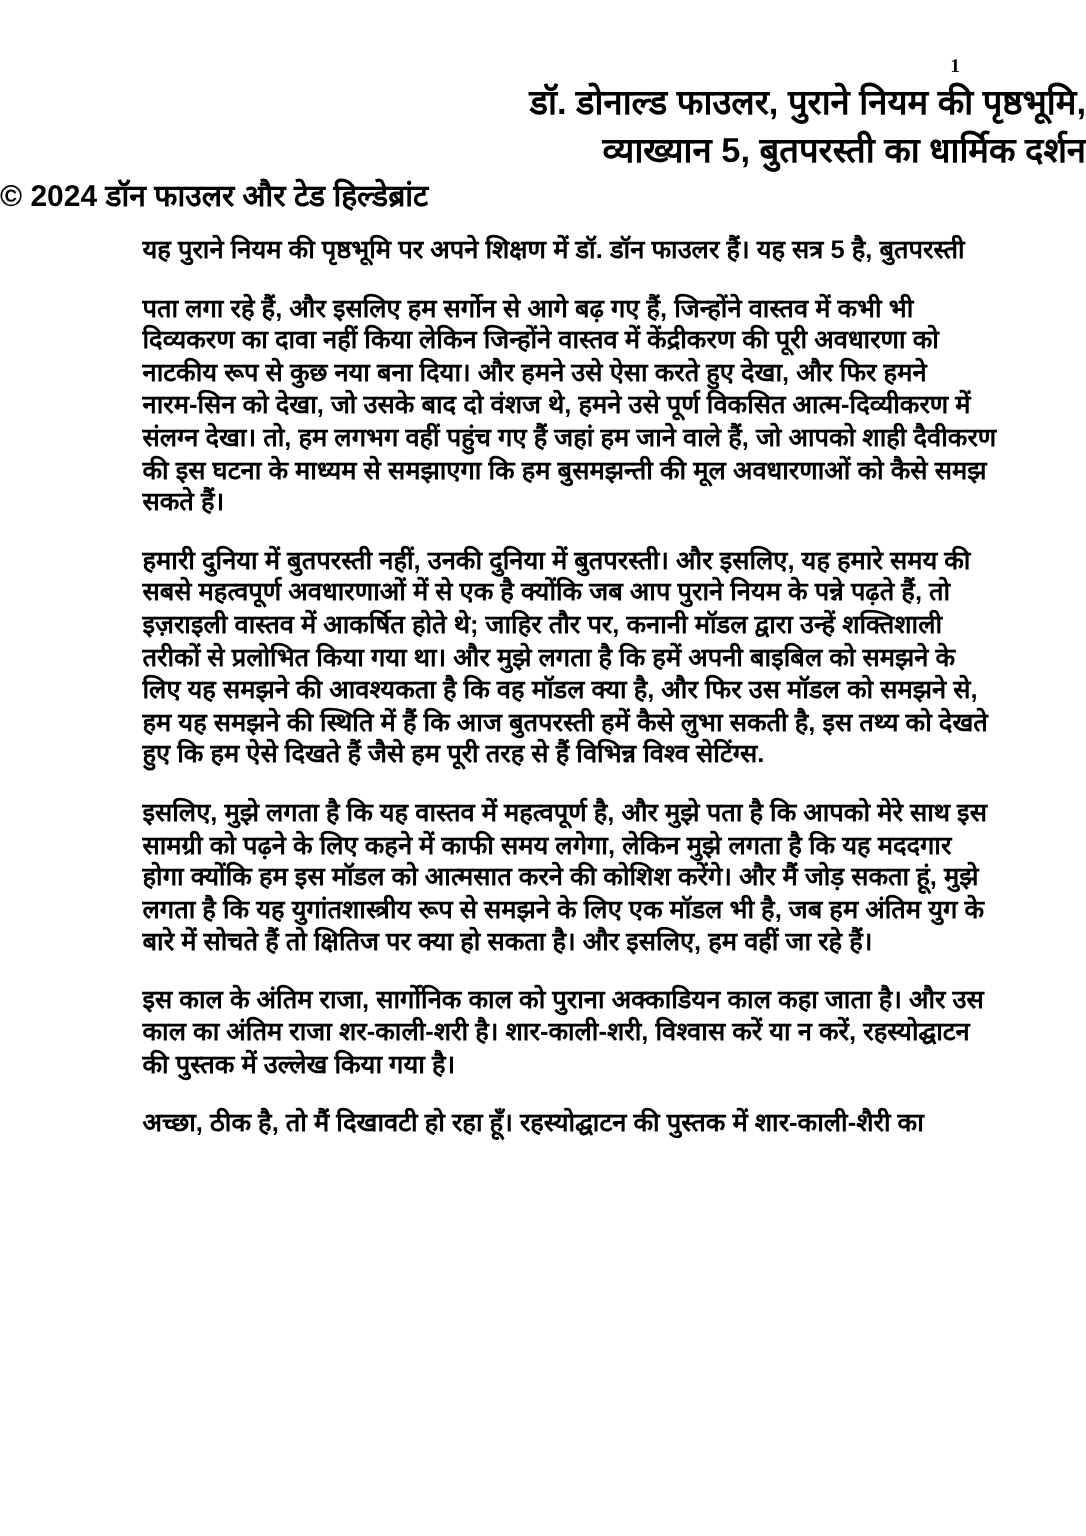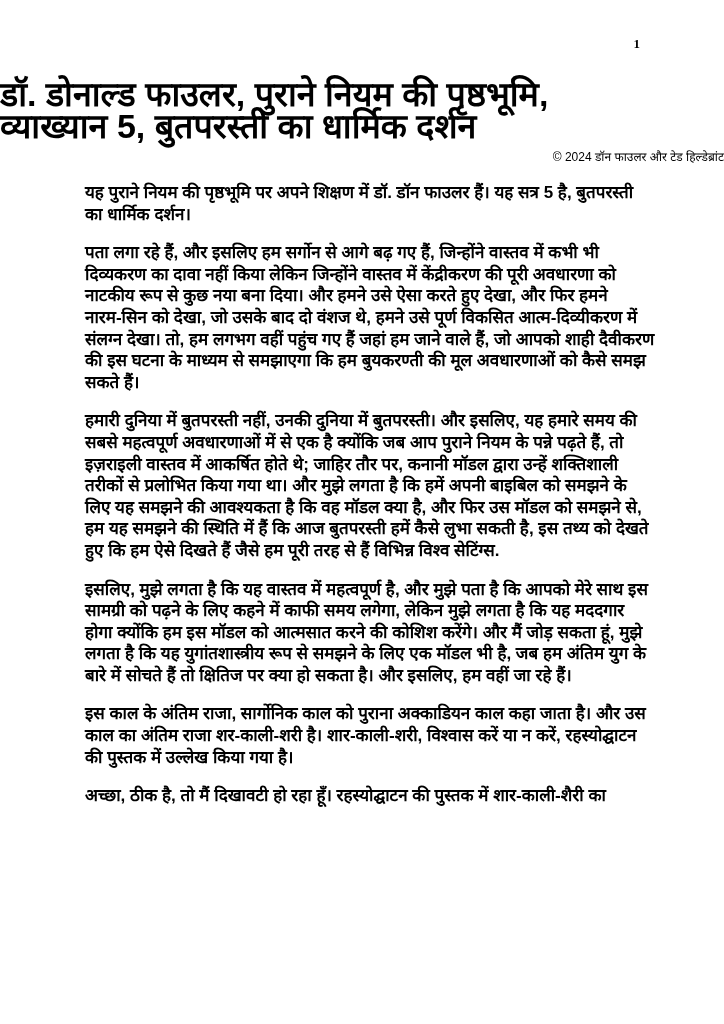--- a/index.html
+++ b/index.html
@@ -16,68 +16,67 @@
   }
   .page-number {
     position: absolute;
     top: 36px;
     right: 84px;
     font-size: 13px;
     font-weight: 700;
     font-family: "Liberation Serif", "DejaVu Serif", serif;
   }
   .title-block {
-    padding-top: 78px;
-    text-align: left;
+    padding-top: 52px;
+    text-align: right;
     font-weight: 700;
-    font-size: 34px;
+    font-size: 23px;
     line-height: 32px;
     letter-spacing: 0px;
   }
   .copyright {
     margin-top: 5px;
-    text-align: right;
-    font-weight: 400;
-    font-size: 12px;
+    text-align: left;
+    font-weight: 700;
+    font-size: 20px;
     line-height: 20px;
   }
   .document-body {
     margin: 15px 56px 0 85px;
     font-weight: 700;
     font-size: 17px;
     line-height: 21.6px;
   }
   .paragraph { margin-bottom: 17px; }
-  .line { white-space: nowrap; }
+  .line { white-space: nowrap; margin-left: 10px; }
 </style>
 </head>
 <body>
 
 <div class="page">
   <div class="page-number">1</div>
 
   <div class="title-block">
     <div>डॉ. डोनाल्ड फाउलर, पुराने नियम की पृष्ठभूमि,</div>
     <div>व्याख्यान 5, बुतपरस्ती का धार्मिक दर्शन</div>
   </div>
 
   <div class="copyright">© 2024 डॉन फाउलर और टेड हिल्डेब्रांट</div>
 
   <div class="document-body">
       <div class="paragraph">
         <div class="line">यह पुराने नियम की पृष्ठभूमि पर अपने शिक्षण में डॉ. डॉन फाउलर हैं। यह सत्र 5 है, बुतपरस्ती</div>
-        <div class="line">का धार्मिक दर्शन।</div>
       </div>
       <div class="paragraph">
         <div class="line">पता लगा रहे हैं, और इसलिए हम सर्गोन से आगे बढ़ गए हैं, जिन्होंने वास्तव में कभी भी</div>
         <div class="line">दिव्यकरण का दावा नहीं किया लेकिन जिन्होंने वास्तव में केंद्रीकरण की पूरी अवधारणा को</div>
         <div class="line">नाटकीय रूप से कुछ नया बना दिया। और हमने उसे ऐसा करते हुए देखा, और फिर हमने</div>
         <div class="line">नारम-सिन को देखा, जो उसके बाद दो वंशज थे, हमने उसे पूर्ण विकसित आत्म-दिव्यीकरण में</div>
         <div class="line">संलग्न देखा। तो, हम लगभग वहीं पहुंच गए हैं जहां हम जाने वाले हैं, जो आपको शाही दैवीकरण</div>
-        <div class="line">की इस घटना के माध्यम से समझाएगा कि हम बुयकरण्ती की मूल अवधारणाओं को कैसे समझ</div>
+        <div class="line">की इस घटना के माध्यम से समझाएगा कि हम बुसमझन्ती की मूल अवधारणाओं को कैसे समझ</div>
         <div class="line">सकते हैं।</div>
       </div>
       <div class="paragraph">
         <div class="line">हमारी दुनिया में बुतपरस्ती नहीं, उनकी दुनिया में बुतपरस्ती। और इसलिए, यह हमारे समय की</div>
         <div class="line">सबसे महत्वपूर्ण अवधारणाओं में से एक है क्योंकि जब आप पुराने नियम के पन्ने पढ़ते हैं, तो</div>
         <div class="line">इज़राइली वास्तव में आकर्षित होते थे; जाहिर तौर पर, कनानी मॉडल द्वारा उन्हें शक्तिशाली</div>
         <div class="line">तरीकों से प्रलोभित किया गया था। और मुझे लगता है कि हमें अपनी बाइबिल को समझने के</div>
         <div class="line">लिए यह समझने की आवश्यकता है कि वह मॉडल क्या है, और फिर उस मॉडल को समझने से,</div>
         <div class="line">हम यह समझने की स्थिति में हैं कि आज बुतपरस्ती हमें कैसे लुभा सकती है, इस तथ्य को देखते</div>
         <div class="line">हुए कि हम ऐसे दिखते हैं जैसे हम पूरी तरह से हैं विभिन्न विश्व सेटिंग्स.</div>

